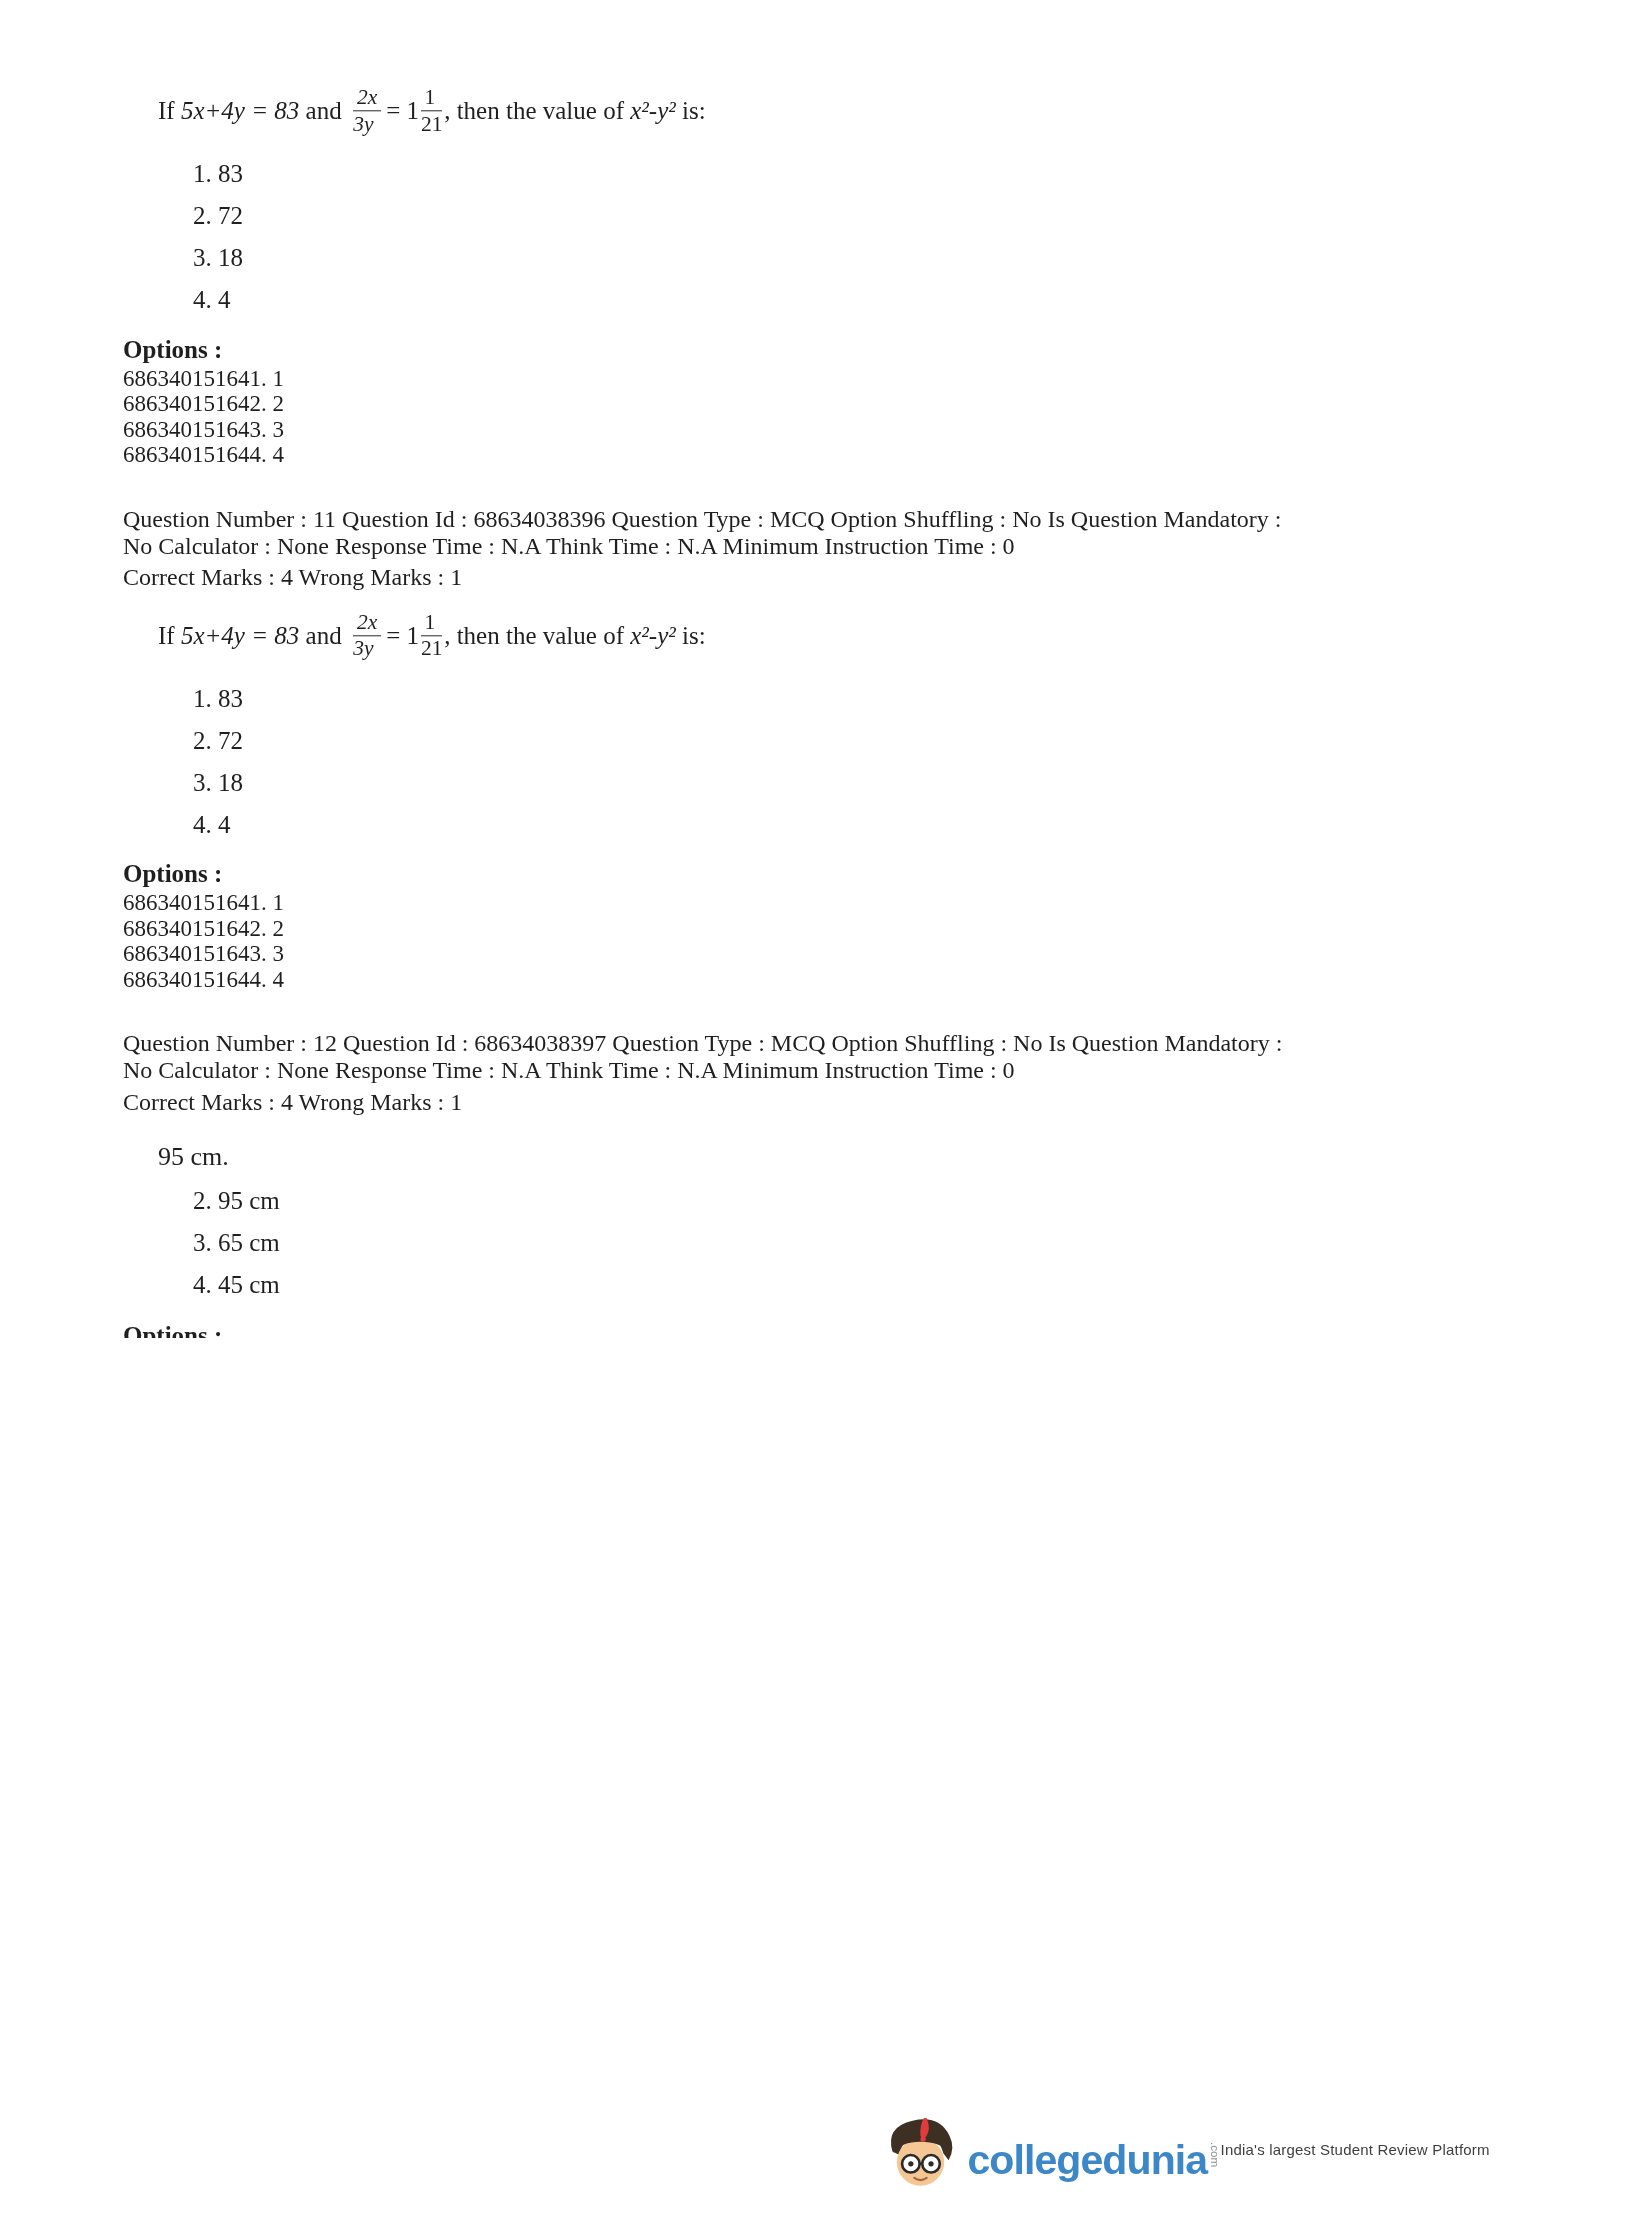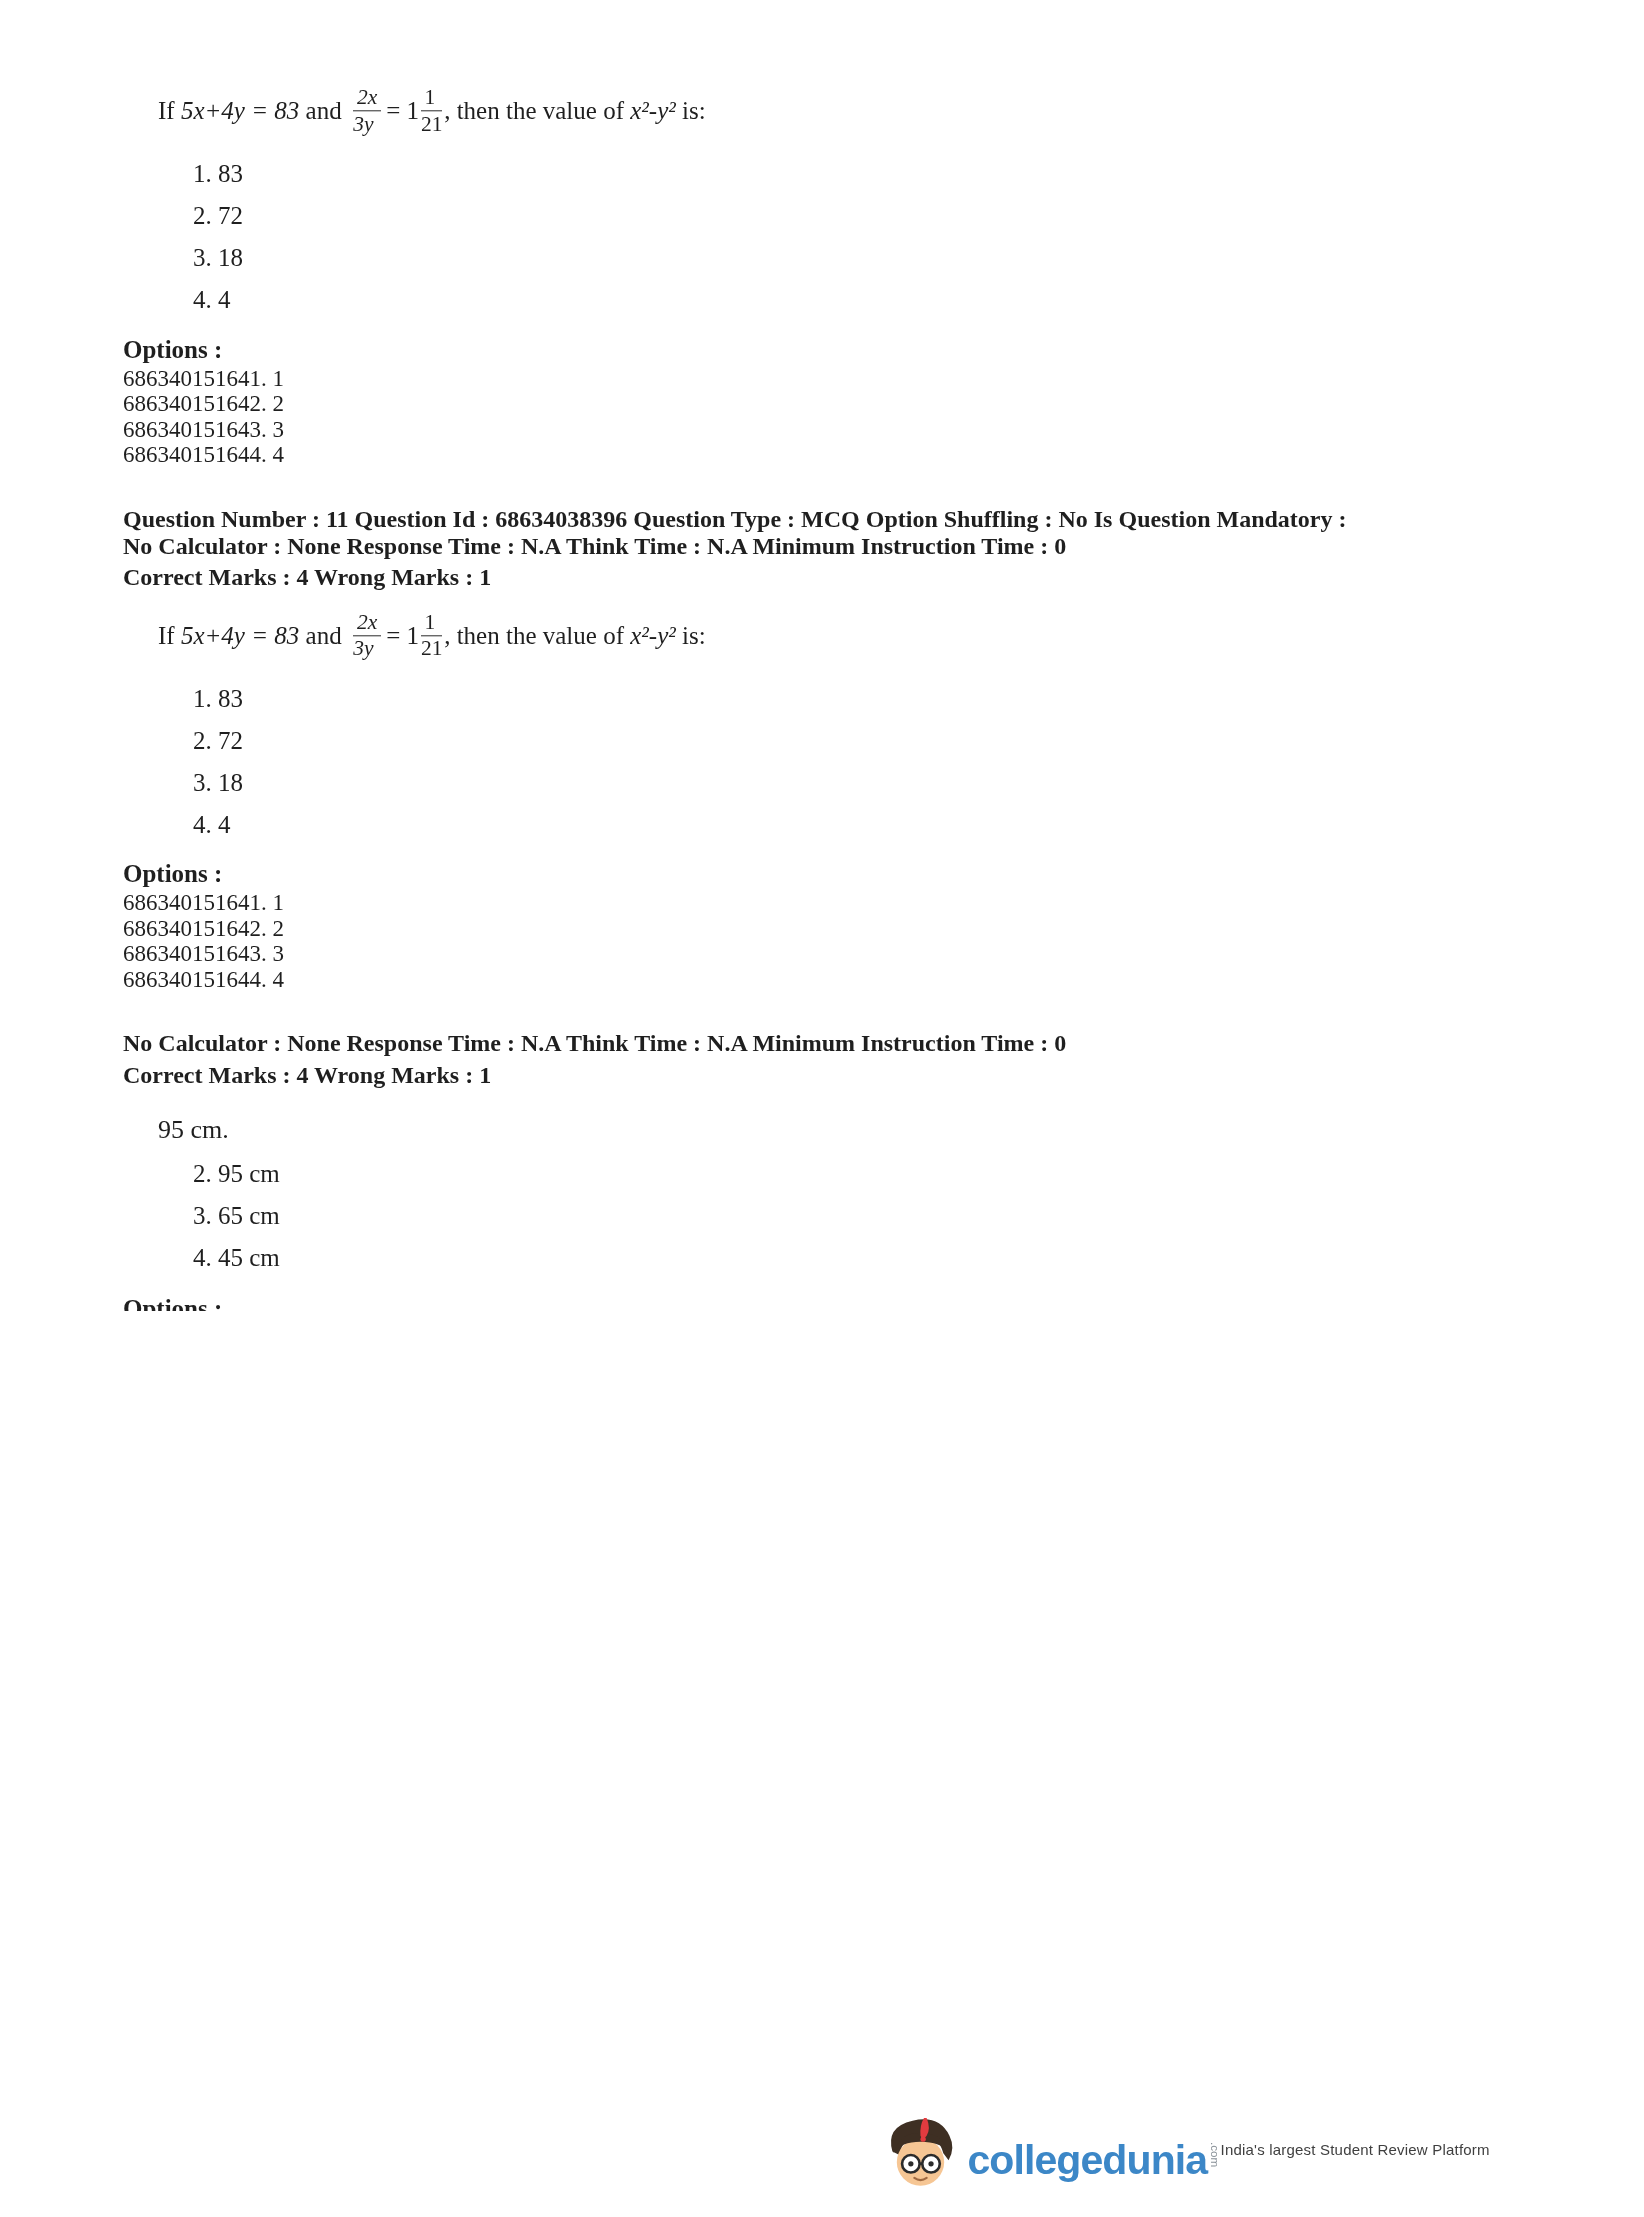--- a/index.html
+++ b/index.html
@@ -56,21 +56,21 @@
   }
 
   .oid {
     font-size:23px;
     line-height:25.5px;
   }
   .oid-list { margin-top:1.8px; }
 
   .meta {
     margin-top:38px;
-    font-weight:bold;
+    font-weight:normal;
     font-size:24px;
     line-height:27px;
   }
   .meta-line { white-space:nowrap; }
   .meta-line.marks { margin-top:4.5px; }
 
   .qtext {
     font-size:26px;
     line-height:31px;
     margin-top:25px;
@@ -157,20 +157,21 @@
     <div class="oid-list m-indent">
       <div class="oid">686340151641. 1</div>
       <div class="oid">686340151642. 2</div>
       <div class="oid">686340151643. 3</div>
       <div class="oid">686340151644. 4</div>
     </div>
   </section>
 
   <section>
     <div class="meta m-indent">
+      <div class="meta-line">Question Number : 12 Question Id : 68634038397 Question Type : MCQ Option Shuffling : No Is Question Mandatory :</div>
       <div class="meta-line">No Calculator : None Response Time : N.A Think Time : N.A Minimum Instruction Time : 0</div>
       <div class="meta-line marks">Correct Marks : 4 Wrong Marks : 1</div>
     </div>
     <div class="qtext q-indent">
       <div>95 cm.</div>
     </div>
     <div class="choice c-indent">2. 95 cm</div>
     <div class="choice c-indent">3. 65 cm</div>
     <div class="choice c-indent">4. 45 cm</div>
     <div class="clipped">

